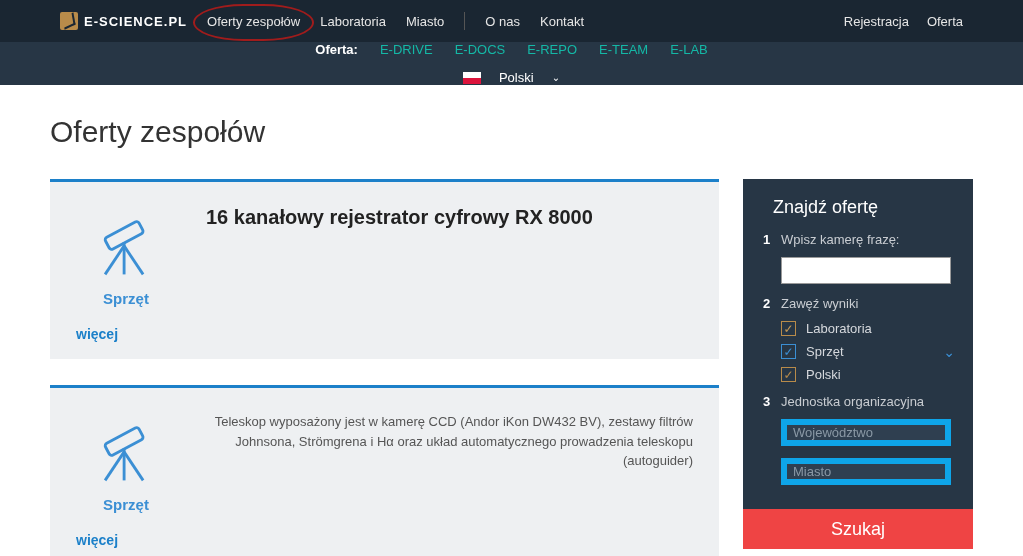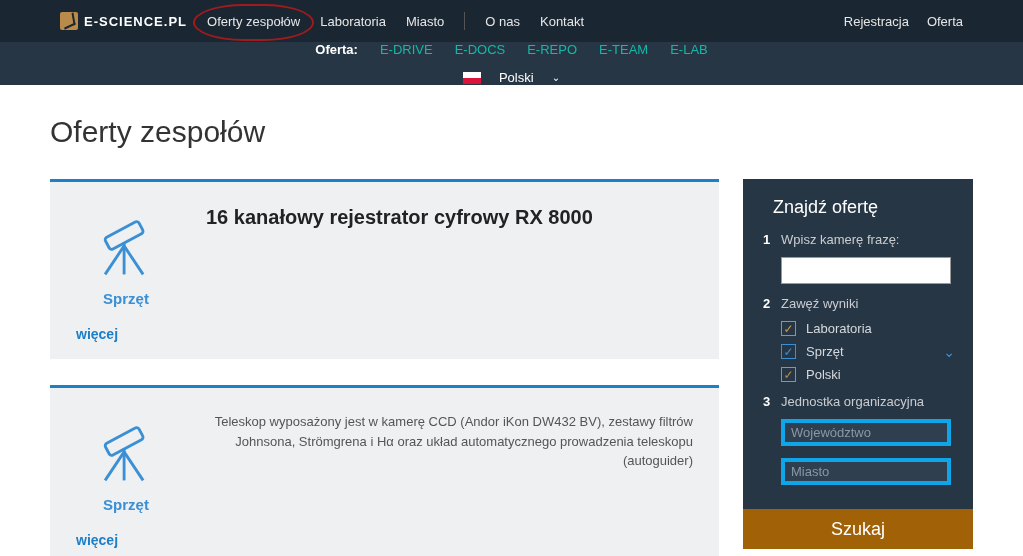--- a/index.html
+++ b/index.html
@@ -35,28 +35,28 @@
 .card-title { font-weight:600; font-size:20px; color:#222; margin-bottom:10px; }
 .card-desc { font-size:13px; color:#555; line-height:1.5;text-align:right; }
 .card-footer { text-align:left; margin-top:18px; }
 .more-link { color:#1c80c9; font-size:14px; font-weight:600; cursor:pointer; }
 .sidebar { width:230px; background:#273645; padding:18px 18px 0 20px; }
 .sidebar-title { color:#fff; font-size:18px; font-weight:400; margin-bottom:14px; margin-left:10px; }
 .sb-row { display:flex; gap:10px; margin-bottom:10px; align-items:flex-start; }
 .sb-num { color:#fff; font-size:13px; font-weight:600; width:8px; }
 .sb-label { color:#c9cdd2; font-size:13px; }
 .sb-input { width:170px; height:27px; background:#fff; border:1px solid #999; margin-left:18px; margin-bottom:12px; font-size:13px; padding:0 6px; }
-.sb-input-dark { background:#2f3f50; border:4px solid #0ea5e9; color:#8a98a5; }
+.sb-input-dark { background:#2f3f50; border:6px solid #0ea5e9; color:#8a98a5; }
 .sb-input-dark::placeholder { color:#8a98a5; }
 .check-row { display:flex; align-items:center; gap:10px; margin-left:18px; margin-bottom:8px; color:#d6d9dd; font-size:13px; position:relative; }
 .check { width:15px; height:15px; border:1px solid #b88b4a; display:flex; align-items:center; justify-content:center; color:#c99a55; font-size:12px; }
 .check.blue { border-color:#3b8fd4; color:#3b8fd4; }
 .check.brown2 { border-color:#b88b4a; color:#b88b4a; }
 .expand-ic { position:absolute; right:0; color:#3b8fd4; font-size:14px; }
-.search-btn { background:#a16207; color:#fff; height:40px; margin:12px -18px 0 -20px; display:flex; align-items:center; justify-content:center; font-size:18px; font-weight:400; cursor:pointer; }
+.search-btn { background:#ef4444; color:#fff; height:40px; margin:12px -18px 0 -20px; display:flex; align-items:center; justify-content:center; font-size:18px; font-weight:400; cursor:pointer; }
 </style>
 </head>
 <body>
 
 <div class="topbar">
   <div class="topbar-left">
     <div class="logo">
       <span class="logo-icon"></span>
       <span>E-SCIENCE.PL</span>
     </div>

